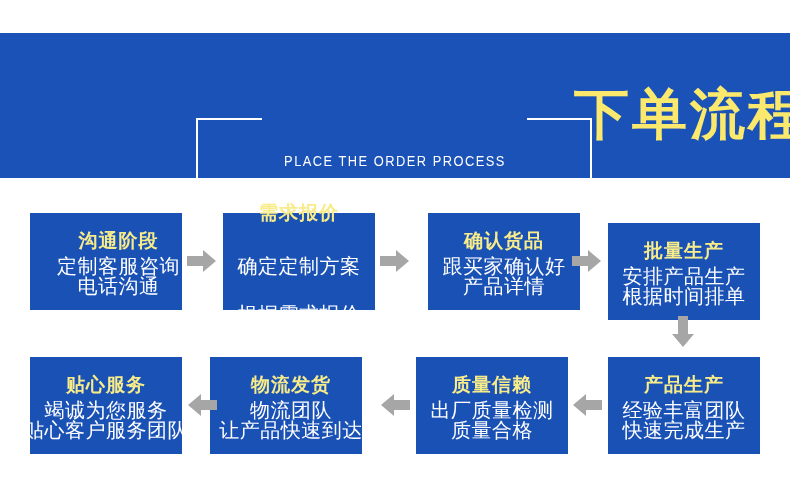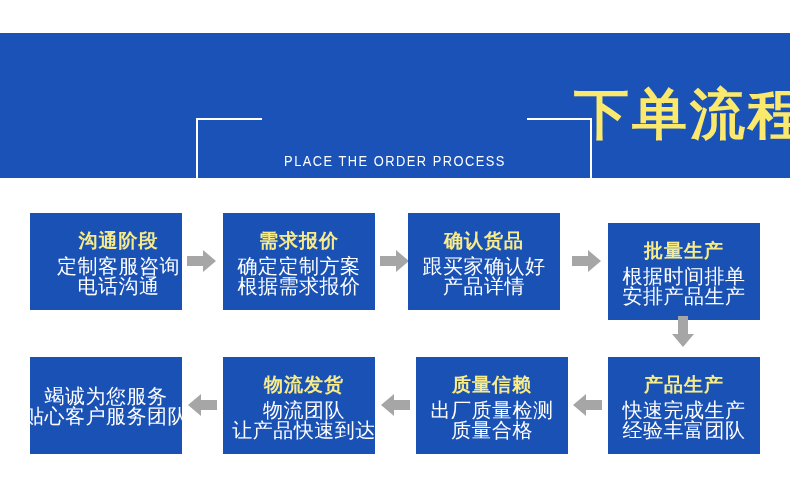--- a/index.html
+++ b/index.html
@@ -102,27 +102,27 @@
     color: #ffffff;
     font-size: 20px;
     line-height: 20px;
     font-weight: normal;
     letter-spacing: 0.5px;
     white-space: nowrap;
   }
 
   
   .s1 { left: 30px;  top: 213px; padding-left: 25px; }
-  .s2 { left: 223px; top: 213px; }
-  .s3 { left: 408px; top: 213px; }
+  .s2 { left: 223px; top: 213px; gap: 28px; }
+  .s3 { left: 428px; top: 213px; }
   .s4 { left: 608px; top: 223px; }
   
   .s5 { left: 608px; top: 357px; justify-content: center; }
   .s6 { left: 416px; top: 357px; }
-  .s7 { left: 223px; top: 357px; padding-left: 10px; }
+  .s7 { left: 210px; top: 357px; padding-left: 10px; }
   .s8 { left: 30px;  top: 357px; }
 
   
   .arrow {
     position: absolute;
     width: 30px;
     height: 24px;
   }
   .arrow svg { display: block; }
 
@@ -179,34 +179,34 @@
   </div>
 
   <div class="arrow a3">
     <svg width="30" height="24" viewBox="0 0 30 24">
       <polygon points="0,7 16,7 16,1 29,12 16,23 16,17 0,17" fill="#a6a6a6"></polygon>
     </svg>
   </div>
 
   <div class="step s4">
     <div class="step-title">批量生产</div>
+    <div class="step-line">安排产品生产</div>
     <div class="step-line">根据时间排单</div>
-    <div class="step-line">安排产品生产</div>
   </div>
 
   <div class="arrow a-down">
     <svg width="24" height="32" viewBox="0 0 24 32">
       <polygon points="7,0 17,0 17,18 23,18 12,31 1,18 7,18" fill="#a6a6a6"></polygon>
     </svg>
   </div>
 
   <div class="step s5">
     <div class="step-title">产品生产</div>
+    <div class="step-line">经验丰富团队</div>
     <div class="step-line">快速完成生产</div>
-    <div class="step-line">经验丰富团队</div>
   </div>
 
   <div class="arrow a5">
     <svg width="30" height="24" viewBox="0 0 30 24">
       <polygon points="30,7 14,7 14,1 1,12 14,23 14,17 30,17" fill="#a6a6a6"></polygon>
     </svg>
   </div>
 
   <div class="step s6">
     <div class="step-title">质量信赖</div>
@@ -226,17 +226,18 @@
     <div class="step-line">让产品快速到达</div>
   </div>
 
   <div class="arrow a7">
     <svg width="30" height="24" viewBox="0 0 30 24">
       <polygon points="30,7 14,7 14,1 1,12 14,23 14,17 30,17" fill="#a6a6a6"></polygon>
     </svg>
   </div>
 
   <div class="step s8">
+    <div class="step-title">贴心服务</div>
     <div class="step-line">竭诚为您服务</div>
     <div class="step-line">贴心客户服务团队</div>
   </div>
 
 </div>
 
 </body></html>

